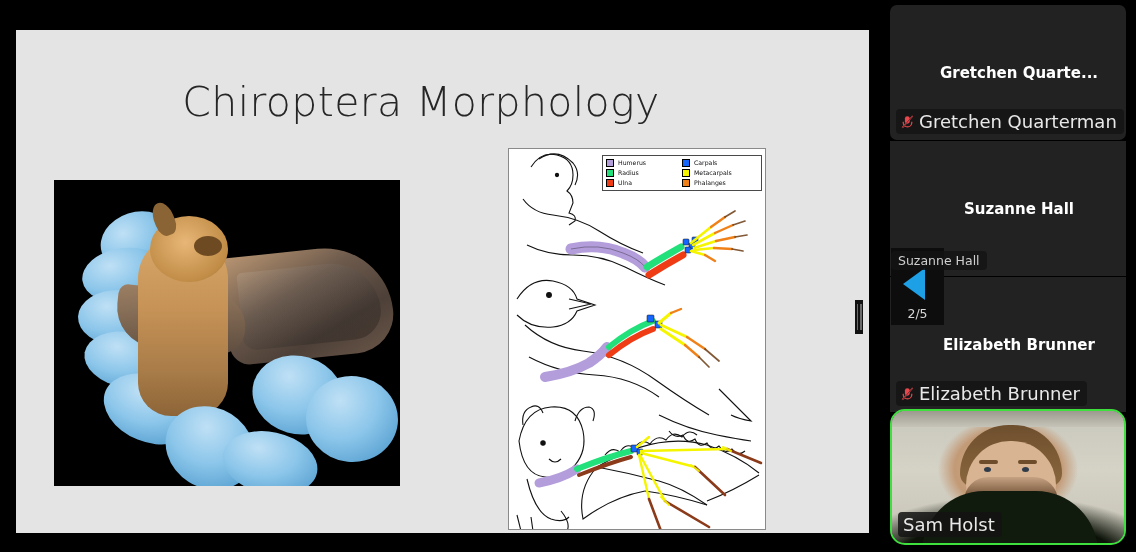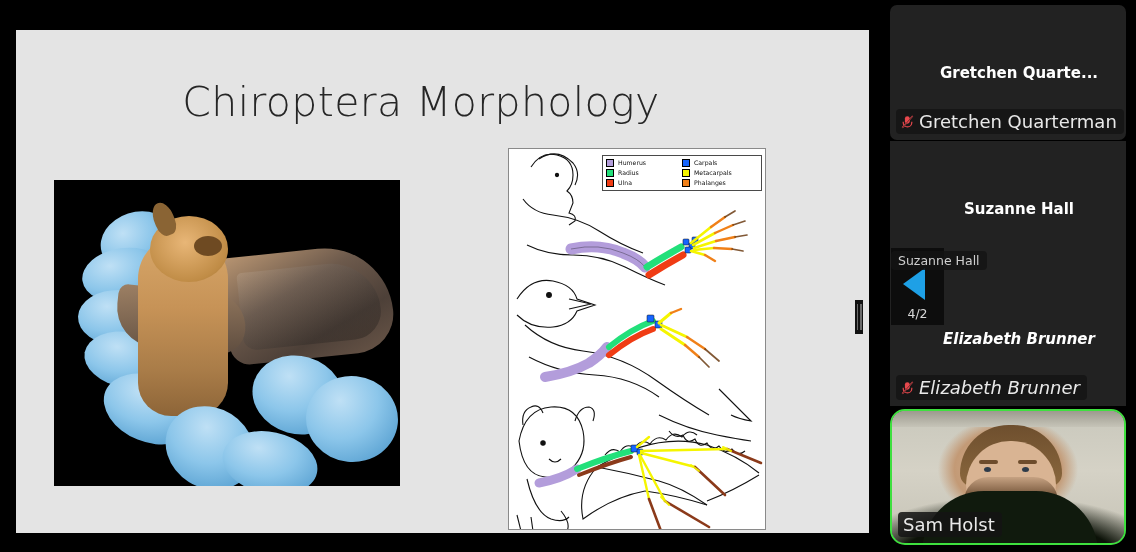--- a/index.html
+++ b/index.html
@@ -102,21 +102,21 @@
     padding: 3px 4px;
   }
   .tile {
     position: relative;
     width: 236px;
     background: #222222;
     overflow: hidden;
   }
   #tile-0 { position:absolute; left:4px; top:5px;  height: 135px; border-radius: 7px; }
   #tile-1 { position:absolute; left:4px; top:141px; height: 135px; }
-  #tile-2 { position:absolute; left:4px; top:271px; height: 135px; font-style: italic; }
+  #tile-2 { position:absolute; left:4px; top:277px; height: 135px; }
   #tile-3 { position:absolute; left:4px; top:409px; height: 136px; border-radius: 15px;
             border: 2px solid #3ee03e; background:#000; }
 
   .tile-name-center {
     position: absolute; left: 0; right: 0; top: 50%;
     transform: translateY(-50%);
     text-align: center;
     font-size: 15px;
     font-weight: bold;
     color: #fff;
@@ -450,15 +450,15 @@
       <div class="vid-shape" id="vid-shirt"></div>
     </div>
     <div class="tile-footer">
       <span class="nm">Sam Holst</span>
     </div>
   </div>
 </div>
 
 <div id="nav-overlay">
   <div id="nav-arrow"></div>
-  <div id="nav-count">4/2</div>
+  <div id="nav-count">2/5</div>
 </div>
 <div id="overlay-name-chip">Suzanne Hall</div>
 
 </body></html>

